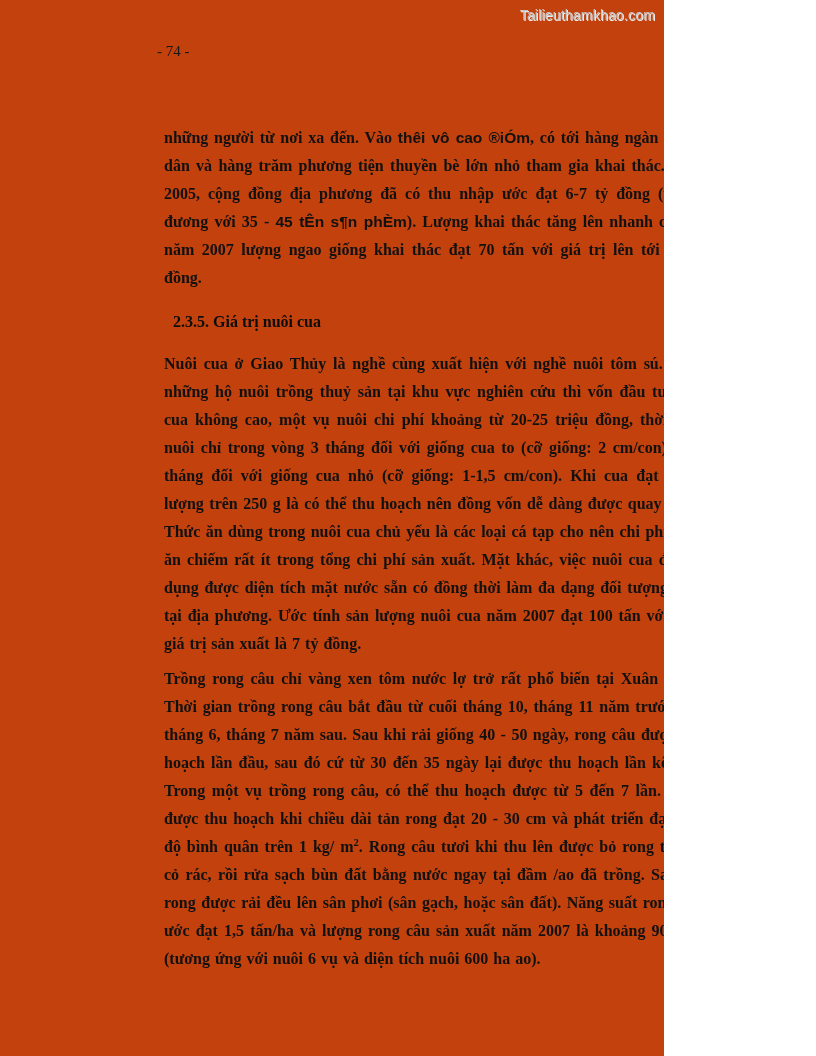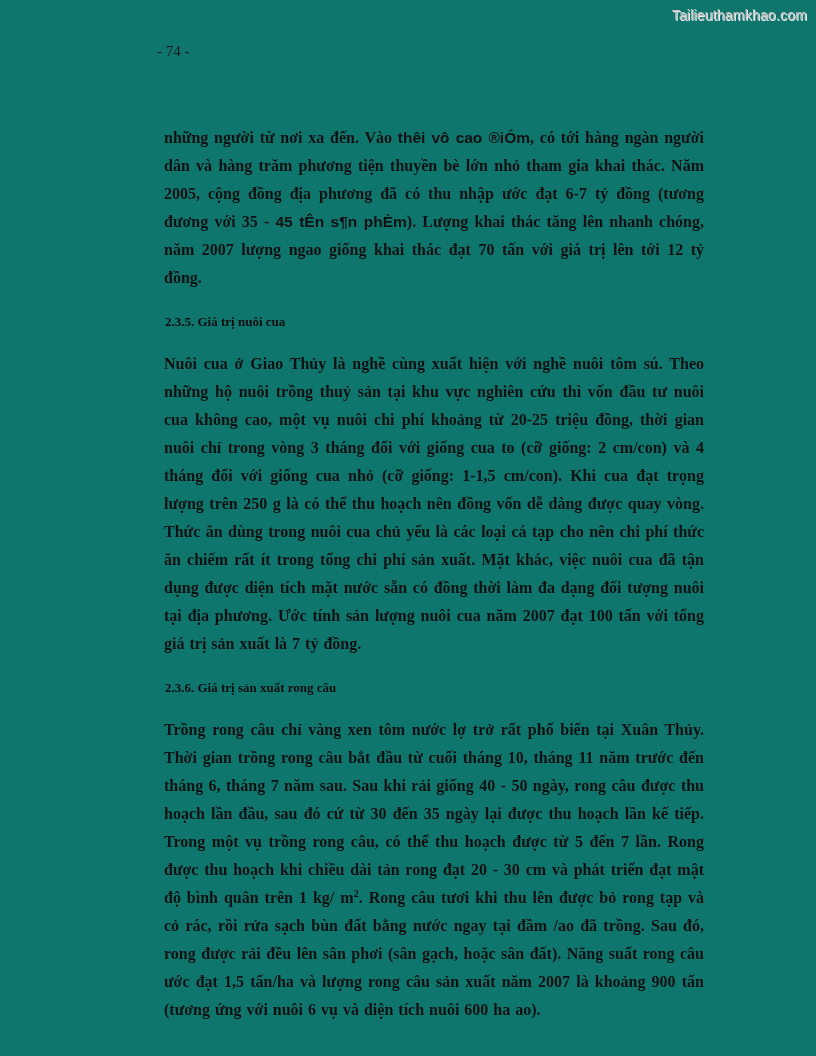--- a/index.html
+++ b/index.html
@@ -2,23 +2,23 @@
 <html><head>
 <meta charset="utf-8">
 <style>
   html, body {
     margin: 0;
     padding: 0;
     background: #ffffff;
   }
   .page {
     position: relative;
-    width: 816px;
+    width: 664px;
     height: 1056px;
-    background: #0f766e;
+    background: #c2410c;
     overflow: hidden;
     color: #111111;
     font-family: "Liberation Serif", "DejaVu Serif", serif;
   }
   .watermark {
     position: absolute;
     top: 7px;
     right: 9px;
     font-family: "Liberation Sans", "DejaVu Sans", sans-serif;
     font-size: 14px;
@@ -44,22 +44,22 @@
   .para {
     margin: 7px;
     font-size: 16px;
     line-height: 28px;
     text-align: justify;
     text-align-last: left;
     word-spacing: 1px;
     font-weight: bold;
   }
   .heading {
-    margin: 16px 0 14px 8px;
-    font-size: 13px;
+    margin: 16px 0 14px 16px;
+    font-size: 16px;
     line-height: 28px;
     font-weight: bold;
     color: #0d0d0d;
   }
   .run-sans {
     font-family: "Liberation Sans", "DejaVu Sans", sans-serif;
     font-size: 15.5px;
   }
   .run-sup {
     vertical-align: super;
@@ -70,16 +70,15 @@
 </head>
 <body>
 
 <div class="page">
   <div class="watermark">Tailieuthamkhao.com</div>
   <div class="page-number">- 74 -</div>
   <main class="content">
       <p class="para"><span class="run-serif">những người từ nơi xa đến. Vào </span><span class="run-sans">thêi vô cao ®iÓm</span><span class="run-serif">, có tới hàng ngàn người dân và hàng trăm phương tiện thuyền bè lớn nhỏ tham gia khai thác. Năm 2005, cộng đồng địa phương đã có thu nhập ước đạt 6-7 tỷ đồng (tương đương với 35 - </span><span class="run-sans">45 tÊn s¶n phÈm</span><span class="run-serif">). Lượng khai thác tăng lên nhanh chóng, năm 2007 lượng ngao giống khai thác đạt 70 tấn với giá trị lên tới 12 tỷ đồng.</span></p>
       <h3 class="heading">2.3.5. Giá trị nuôi cua</h3>
       <p class="para"><span class="run-serif">Nuôi cua ở Giao Thủy là nghề cùng xuất hiện với nghề nuôi tôm sú. Theo những hộ nuôi trồng thuỷ sản tại khu vực nghiên cứu thì vốn đầu tư nuôi cua không cao, một vụ nuôi chi phí khoảng từ 20-25 triệu đồng, thời gian nuôi chỉ trong vòng 3 tháng đối với giống cua to (cỡ giống: 2 cm/con) và 4 tháng đối với giống cua nhỏ (cỡ giống: 1-1,5 cm/con). Khi cua đạt trọng lượng trên 250 g là có thể thu hoạch nên đồng vốn dễ dàng được quay vòng. Thức ăn dùng trong nuôi cua chủ yếu là các loại cá tạp cho nên chi phí thức ăn chiếm rất ít trong tổng chi phí sản xuất. Mặt khác, việc nuôi cua đã tận dụng được diện tích mặt nước sẵn có đồng thời làm đa dạng đối tượng nuôi tại địa phương. Ước tính sản lượng nuôi cua năm 2007 đạt 100 tấn với tổng giá trị sản xuất là 7 tỷ đồng.</span></p>
-      <h3 class="heading">2.3.6. Giá trị sản xuất rong câu</h3>
       <p class="para"><span class="run-serif">Trồng rong câu chỉ vàng xen tôm nước lợ trở rất phổ biến tại Xuân Thủy. Thời gian trồng rong câu bắt đầu từ cuối tháng 10, tháng 11 năm trước đến tháng 6, tháng 7 năm sau. Sau khi rải giống 40 - 50 ngày, rong câu được thu hoạch lần đầu, sau đó cứ từ 30 đến 35 ngày lại được thu hoạch lần kế tiếp. Trong một vụ trồng rong câu, có thể thu hoạch được từ 5 đến 7 lần. Rong được thu hoạch khi chiều dài tản rong đạt 20 - 30 cm và phát triển đạt mật độ bình quân trên 1 kg/ m</span><span class="run-sup">2</span><span class="run-serif">. Rong câu tươi khi thu lên được bỏ rong tạp và cỏ rác, rồi rửa sạch bùn đất bằng nước ngay tại đầm /ao đã trồng. Sau đó, rong được rải đều lên sân phơi (sân gạch, hoặc sân đất). Năng suất rong câu ước đạt 1,5 tấn/ha và lượng rong câu sản xuất năm 2007 là khoảng 900 tấn (tương ứng với nuôi 6 vụ và diện tích nuôi 600 ha ao).</span></p>
     </main>
 </div>
 
 </body></html>

